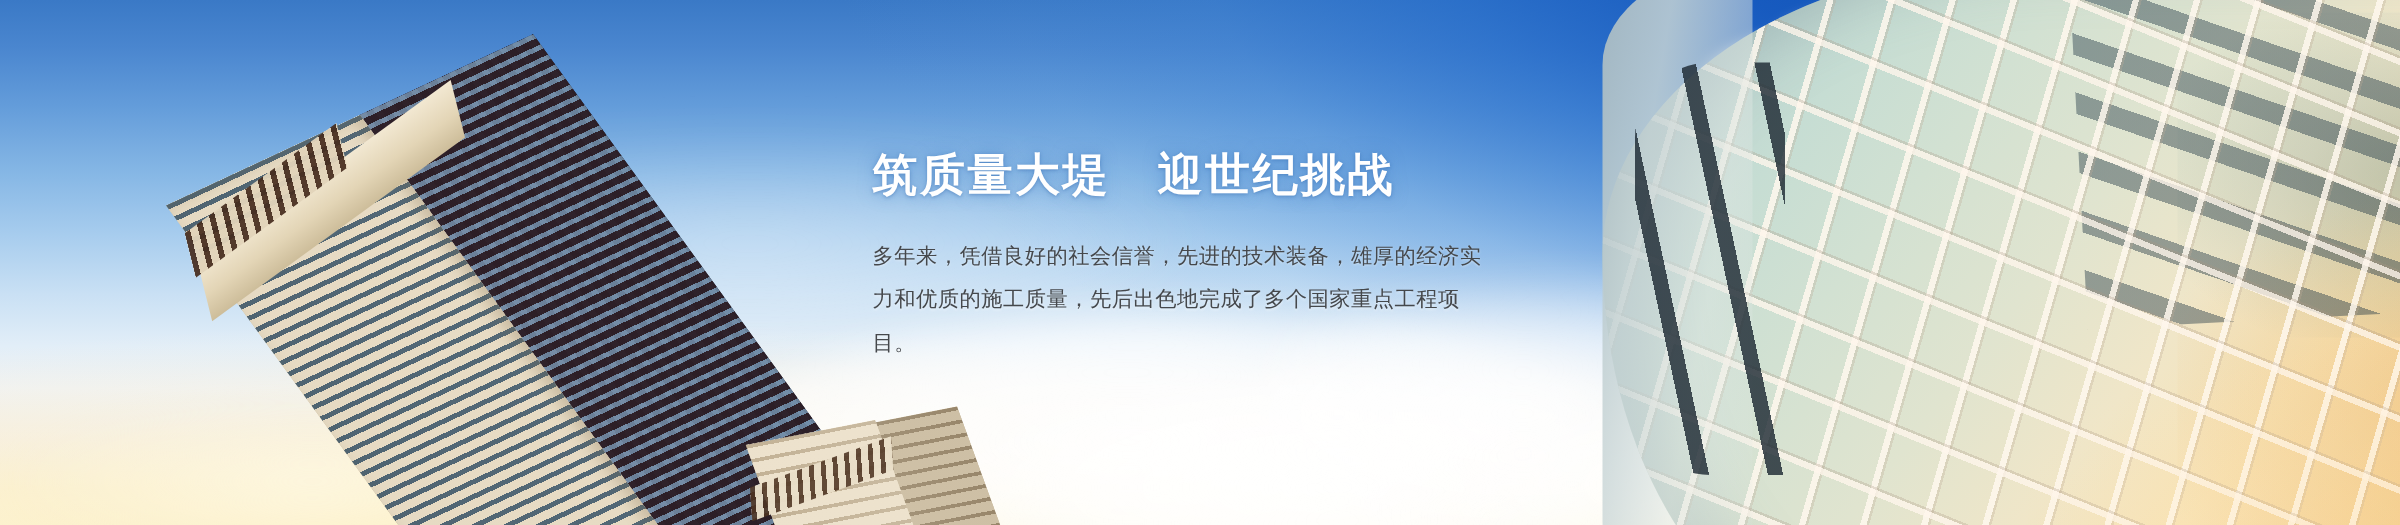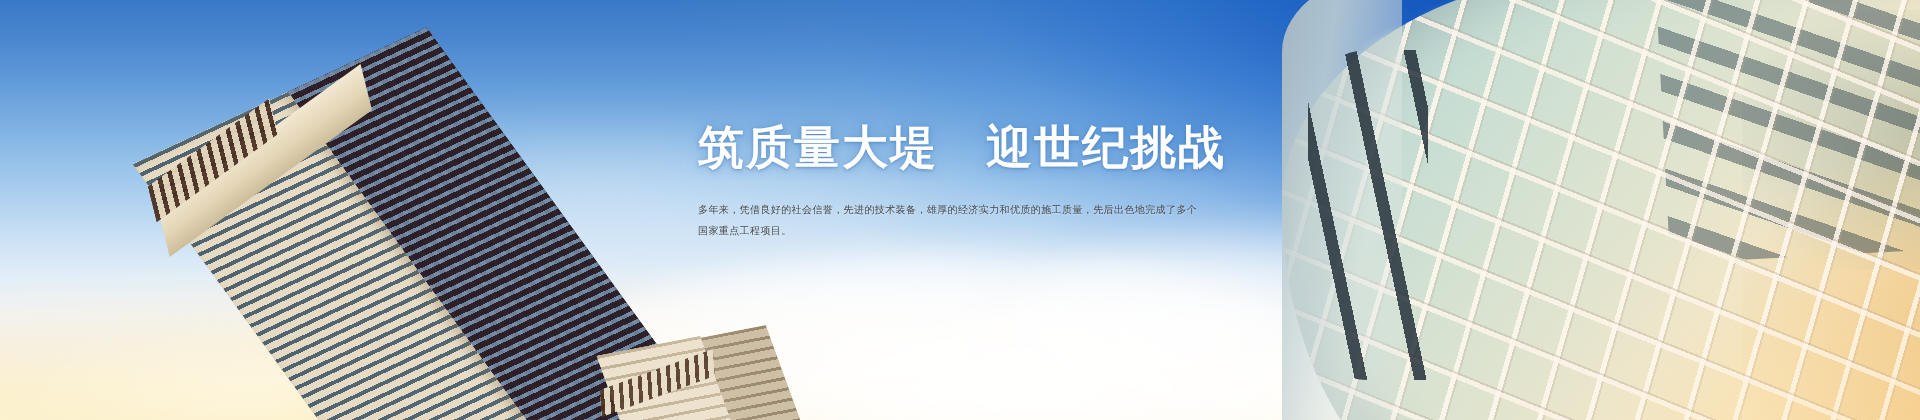--- a/index.html
+++ b/index.html
@@ -407,34 +407,34 @@
   .text-block {
     position: absolute;
     left: 698px;
     top: 120px;
     width: 620px;
     z-index: 40;
   }
   .headline {
     margin: 0;
     font-family: "DejaVu Sans", "Liberation Sans", sans-serif;
-    font-size: 46px;
+    font-size: 36px;
     font-weight: bold;
     line-height: 1.18;
     color: #ffffff;
     letter-spacing: 2px;
     white-space: pre;
     text-shadow:
       0 0 12px rgba(70,130,200,0.55),
       0 1px 3px rgba(40,90,160,0.45);
   }
   .subcopy {
     margin: 26px 0 0 0;
     font-family: "DejaVu Sans", "Liberation Sans", sans-serif;
-    font-size: 10px;
+    font-size: 17px;
     font-weight: normal;
     line-height: 2.05;
     color: #45484c;
     letter-spacing: 0.4px;
     max-width: 500px;
     text-shadow: 0 1px 2px rgba(255,255,255,0.45);
   }
 </style>
 </head>
 <body>

